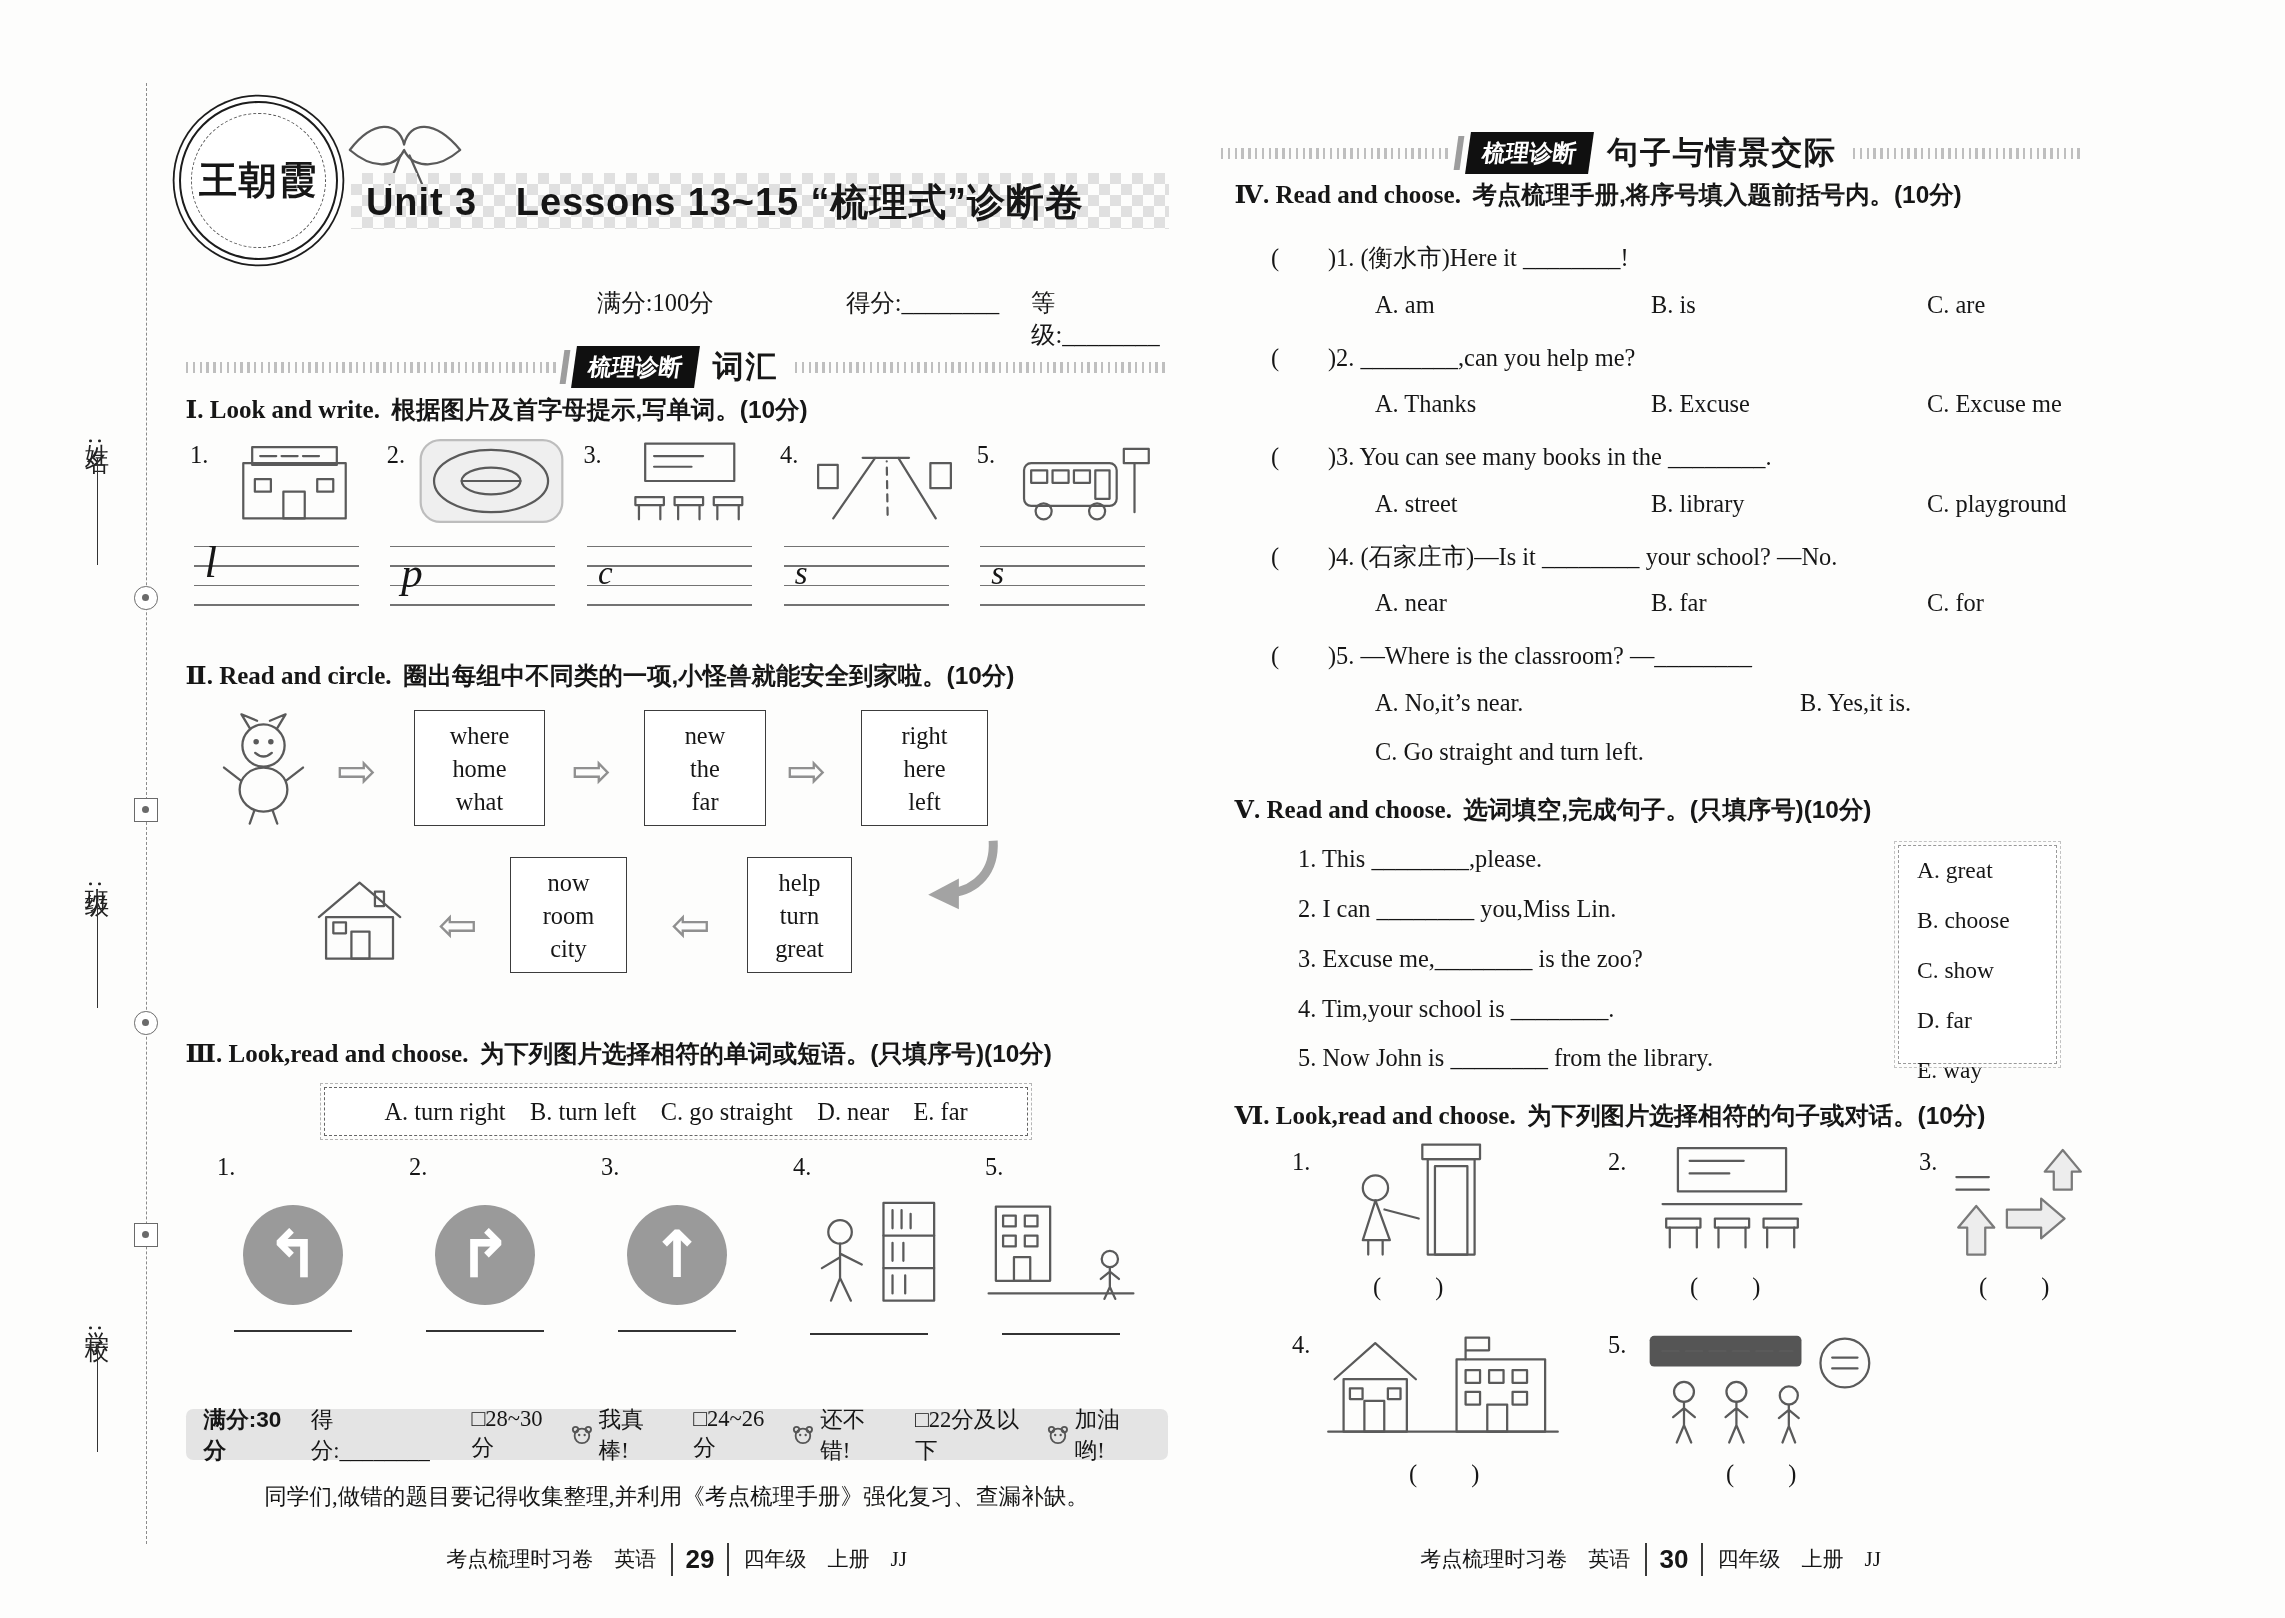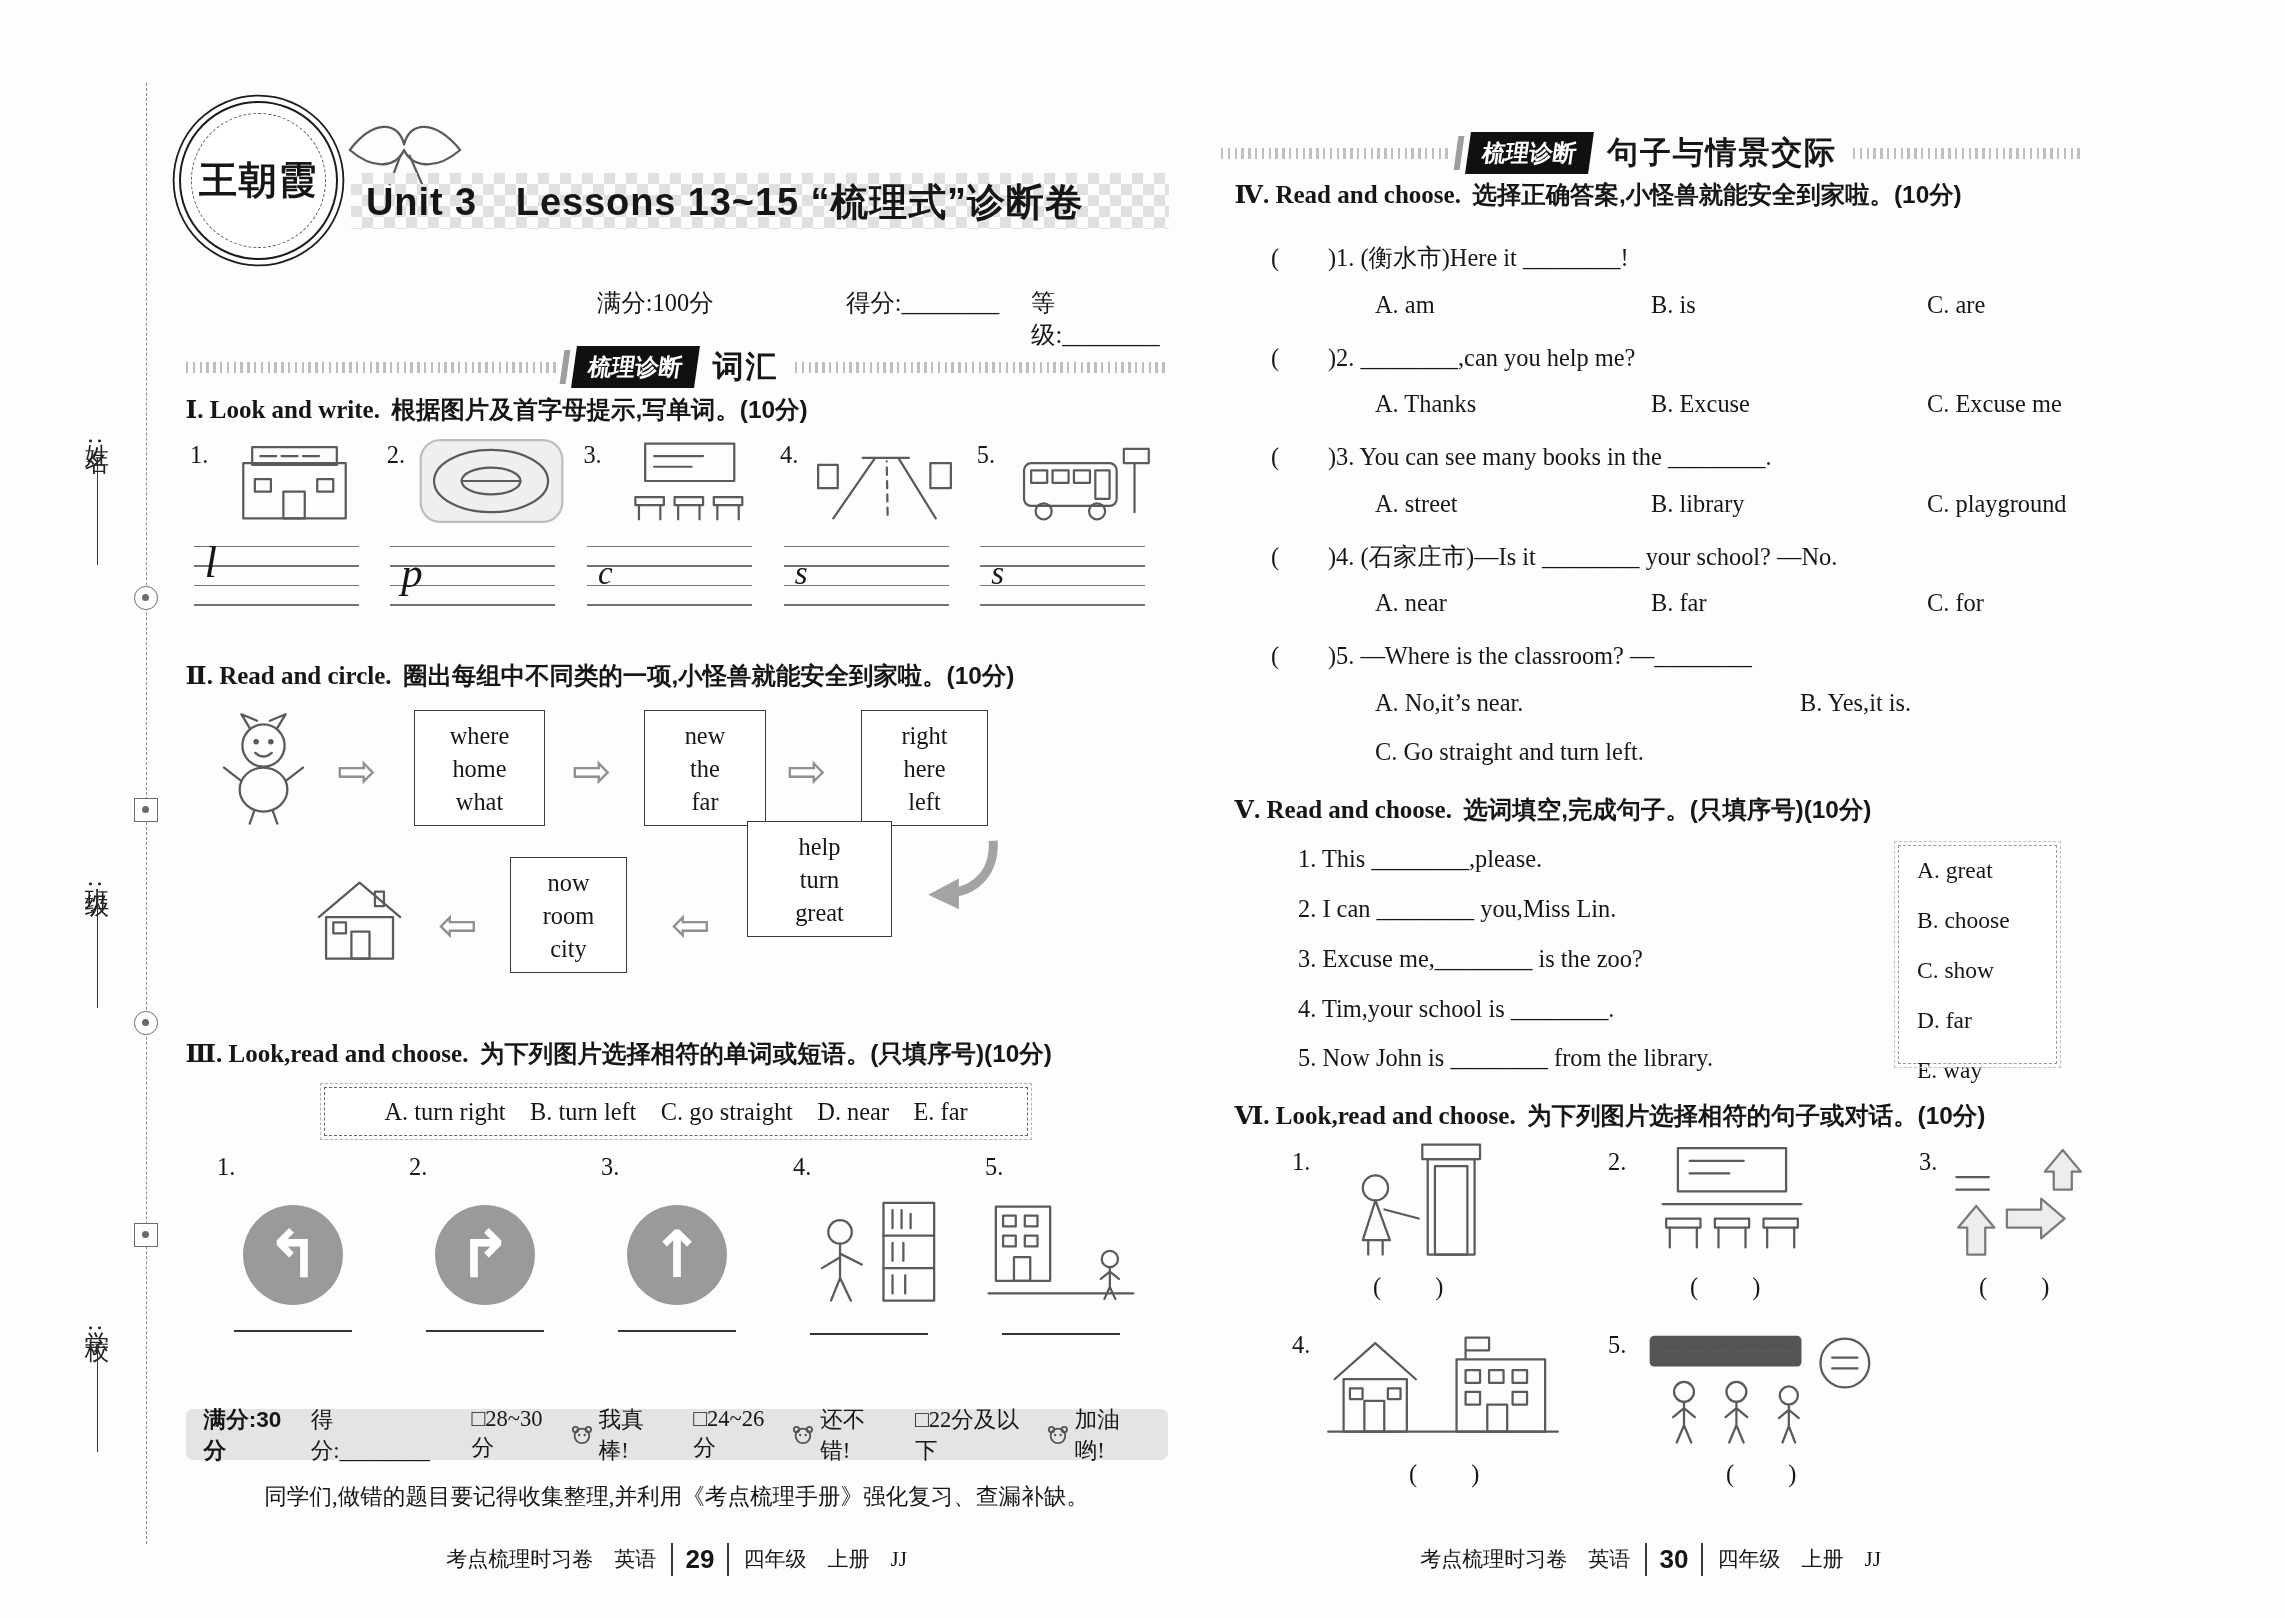--- a/index.html
+++ b/index.html
@@ -304,21 +304,21 @@
       <rect x="28" y="58" width="14" height="12"></rect>
     <rect x="74" y="24" width="10" height="16"></rect>
   </svg>
   <span class="harrow" style="left:266px; top:816px;">⇦</span>
   <div class="s2-box" style="left:338px; top:776px; width:117px;">
     <span>now</span>
     <span>room</span>
     <span>city</span>
   </div>
   <span class="harrow" style="left:499px; top:816px;">⇦</span>
-  <div class="s2-box" style="left:575px; top:740px; width:145px;">
+  <div class="s2-box" style="left:575px; top:776px; width:105px;">
     <span>help</span>
     <span>turn</span>
     <span>great</span>
   </div>
 
   <div class="heading" style="left:13.6px; top:957px;">
     <span class="en">Ⅲ. Look,read and choose.</span>
     <span class="zh">为下列图片选择相符的单词或短语。(只填序号)(10分)</span>
   </div>
   <div class="opt-box">
@@ -426,21 +426,21 @@
 
   <div class="banner" style="left:9px; top:51px; width:861px;">
     <div class="hatch"></div>
     <div class="tag">梳理诊断</div>
     <div class="btitle">句子与情景交际</div>
     <div class="hatch"></div>
   </div>
 
   <div class="heading" style="left:22.6px; top:98px;">
     <span class="en">Ⅳ. Read and choose.</span>
-    <span class="zh">选择正确答案,小怪兽就能安全到家啦。(10分)</span>
+    <span class="zh">考点梳理手册,将序号填入题前括号内。(10分)</span>
   </div>
 
   <div class="q-text" style="left:59px; top:161px;">(　　)1. (衡水市)Here it ________!</div>
   <div class="opt-row" style="left:163px; top:210px;">
     <span class="oc">A. am</span>
     <span class="oc">B. is</span>
     <span class="oc">C. are</span>
   </div>
 
   <div class="q-text" style="left:59px; top:261px;">(　　)2. ________,can you help me?</div>

